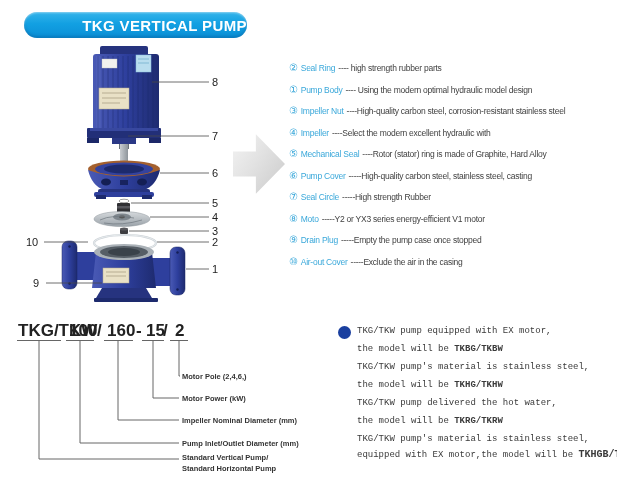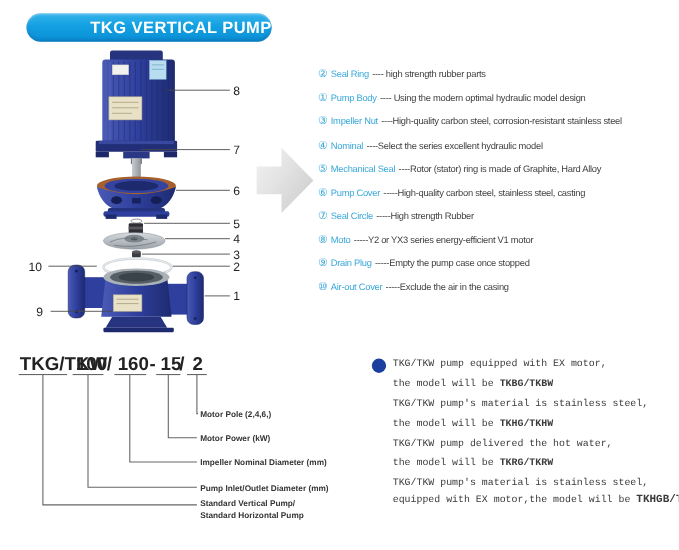--- a/index.html
+++ b/index.html
@@ -191,21 +191,21 @@
     <text x="26" y="204">10</text>
     <text x="33" y="245">9</text>
   </svg>
 
   <div class="arrow"></div>
 
   <div class="parts-list">
     <div class="part-item"><span class="pnum">②</span><span class="pname">Seal Ring</span><span class="pdesc">---- high strength rubber parts</span></div>
     <div class="part-item"><span class="pnum">①</span><span class="pname">Pump Body</span><span class="pdesc">---- Using the modern optimal hydraulic model design</span></div>
     <div class="part-item"><span class="pnum">③</span><span class="pname">Impeller Nut</span><span class="pdesc">----High-quality carbon steel, corrosion-resistant stainless steel</span></div>
-    <div class="part-item"><span class="pnum">④</span><span class="pname">Nominal</span><span class="pdesc">----Select the series excellent hydraulic model</span></div>
+    <div class="part-item"><span class="pnum">④</span><span class="pname">Impeller</span><span class="pdesc">----Select the modern excellent hydraulic with</span></div>
     <div class="part-item"><span class="pnum">⑤</span><span class="pname">Mechanical Seal</span><span class="pdesc">----Rotor (stator) ring is made of Graphite, Hard Alloy</span></div>
     <div class="part-item"><span class="pnum">⑥</span><span class="pname">Pump Cover</span><span class="pdesc">-----High-quality carbon steel, stainless steel, casting</span></div>
     <div class="part-item"><span class="pnum">⑦</span><span class="pname">Seal Circle</span><span class="pdesc">-----High strength Rubber</span></div>
     <div class="part-item"><span class="pnum">⑧</span><span class="pname">Moto</span><span class="pdesc">-----Y2 or YX3 series energy-efficient V1 motor</span></div>
     <div class="part-item"><span class="pnum">⑨</span><span class="pname">Drain Plug</span><span class="pdesc">-----Empty the pump case once stopped</span></div>
     <div class="part-item"><span class="pnum">⑩</span><span class="pname">Air-out Cover</span><span class="pdesc">-----Exclude the air in the casing</span></div>
   </div>
 
   <span class="mseg" style="left:18px">TKG/TKW</span>
   <span class="mseg" style="left:69px">100</span>

